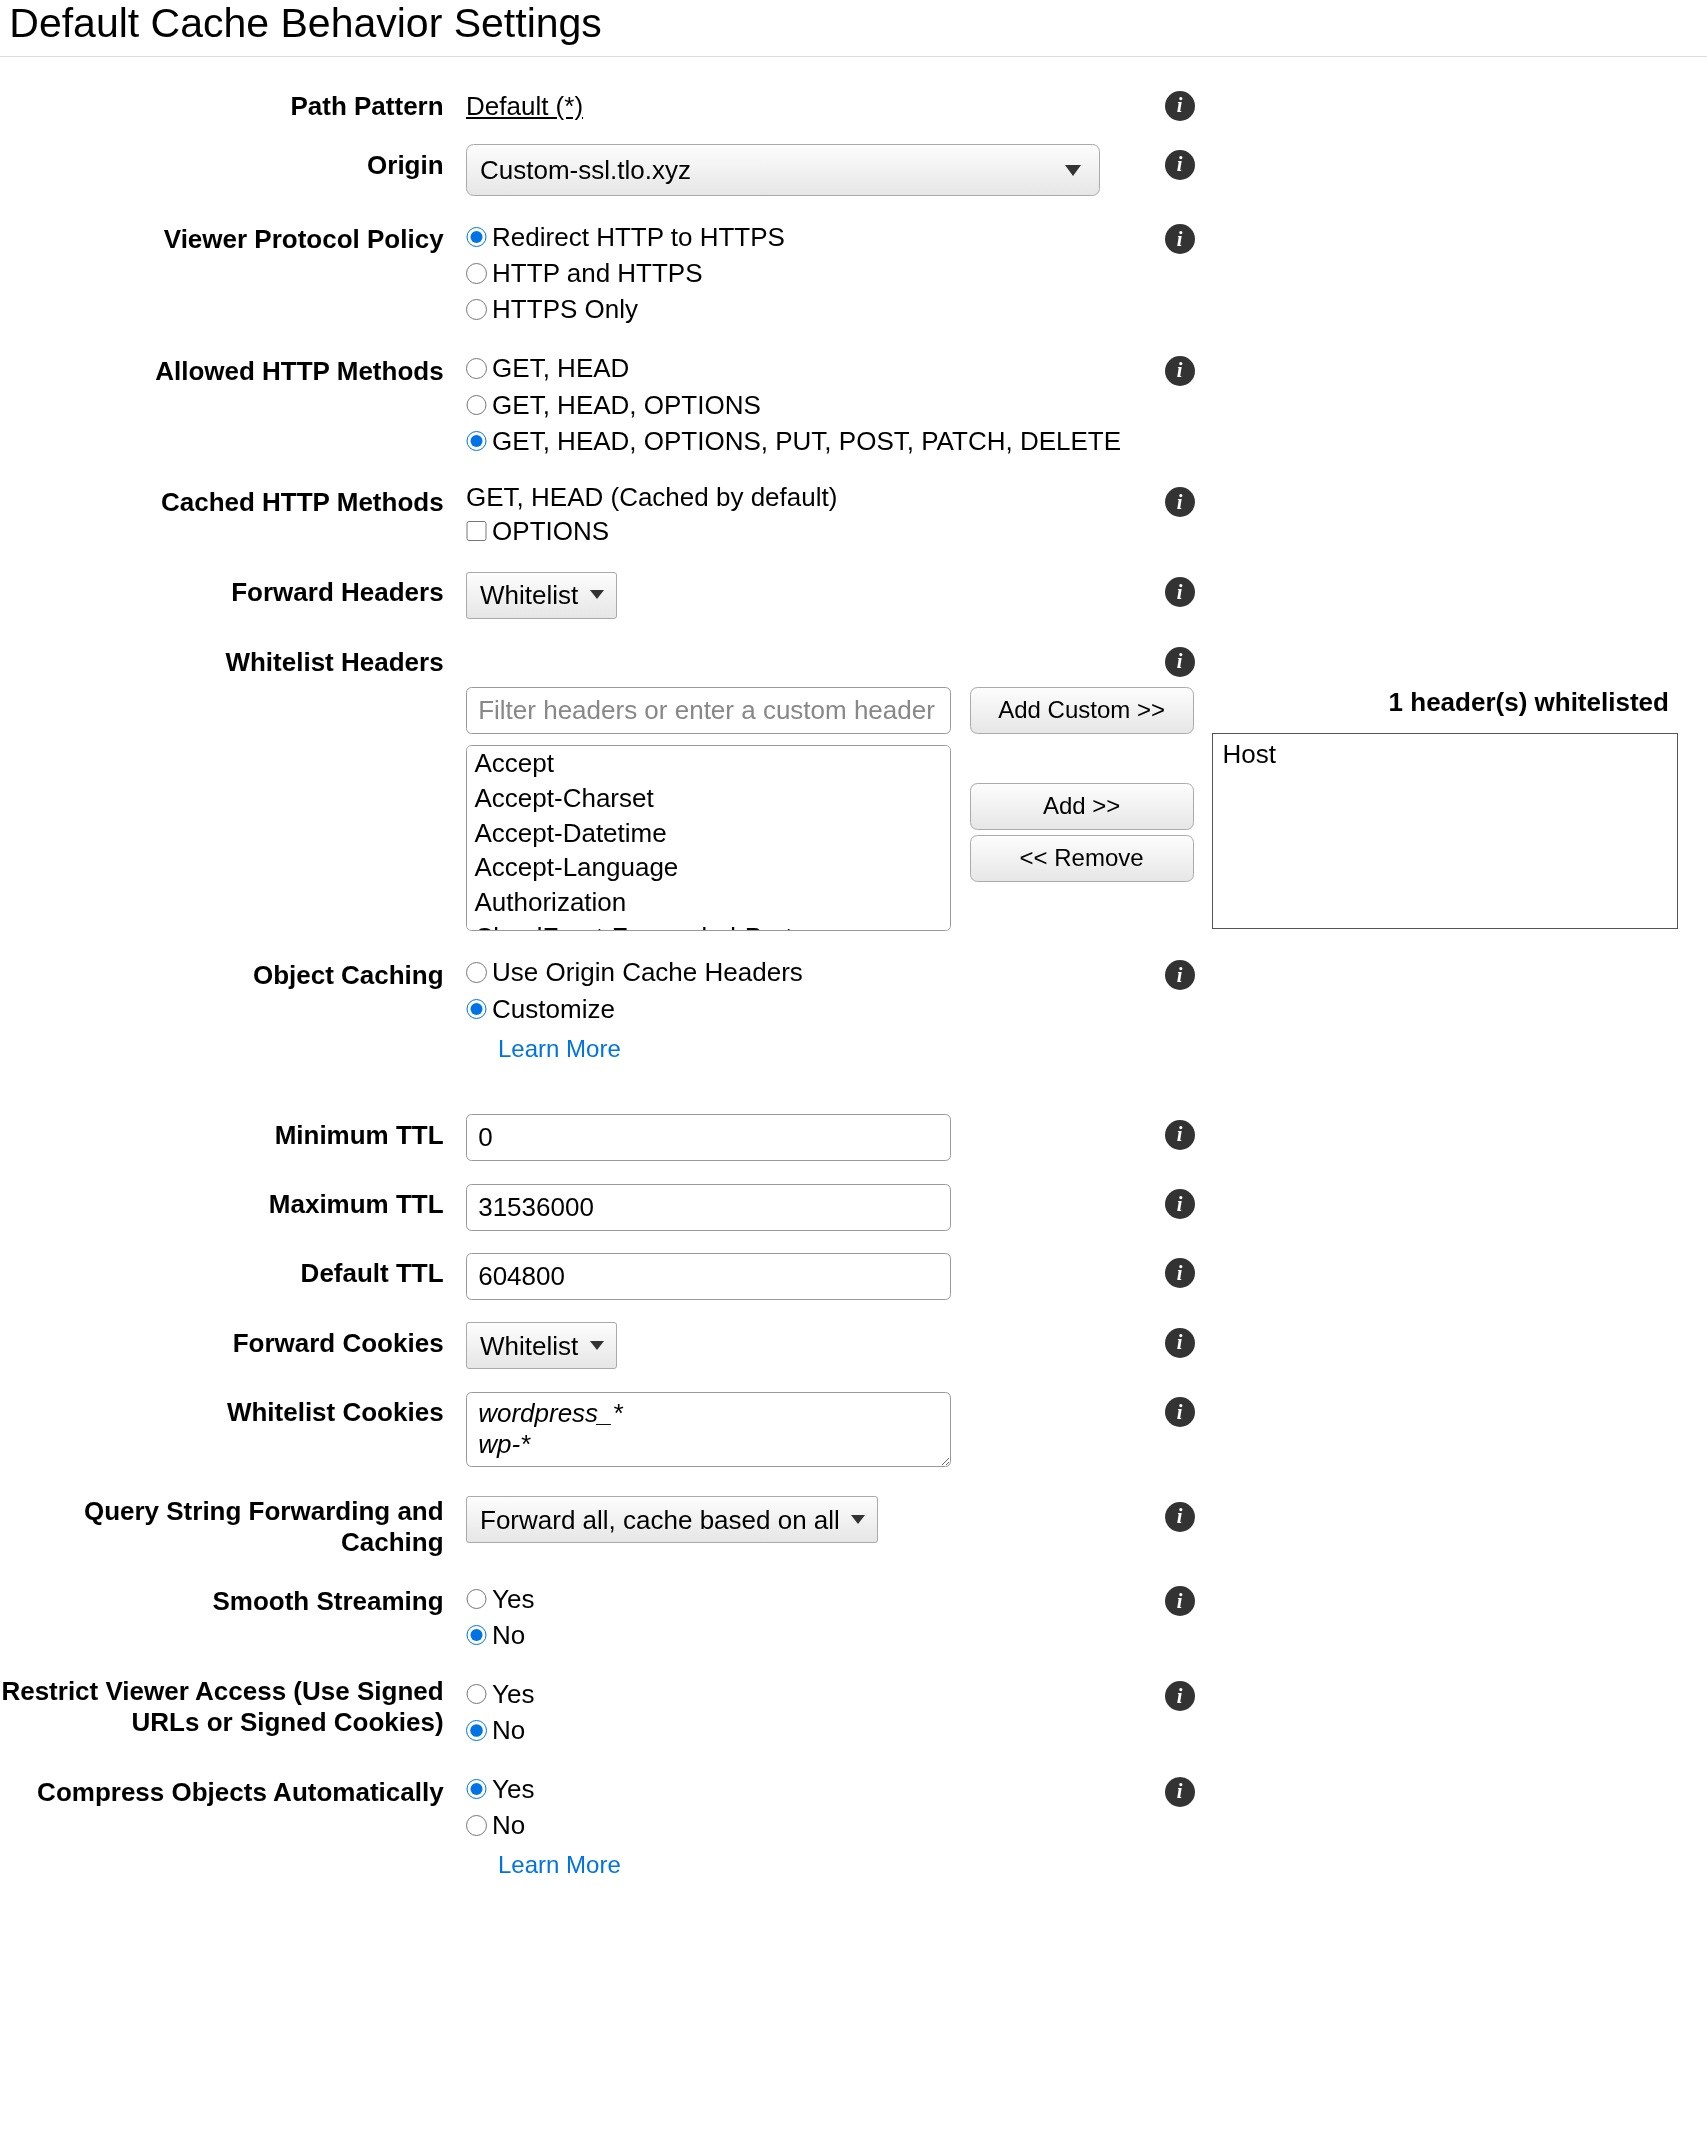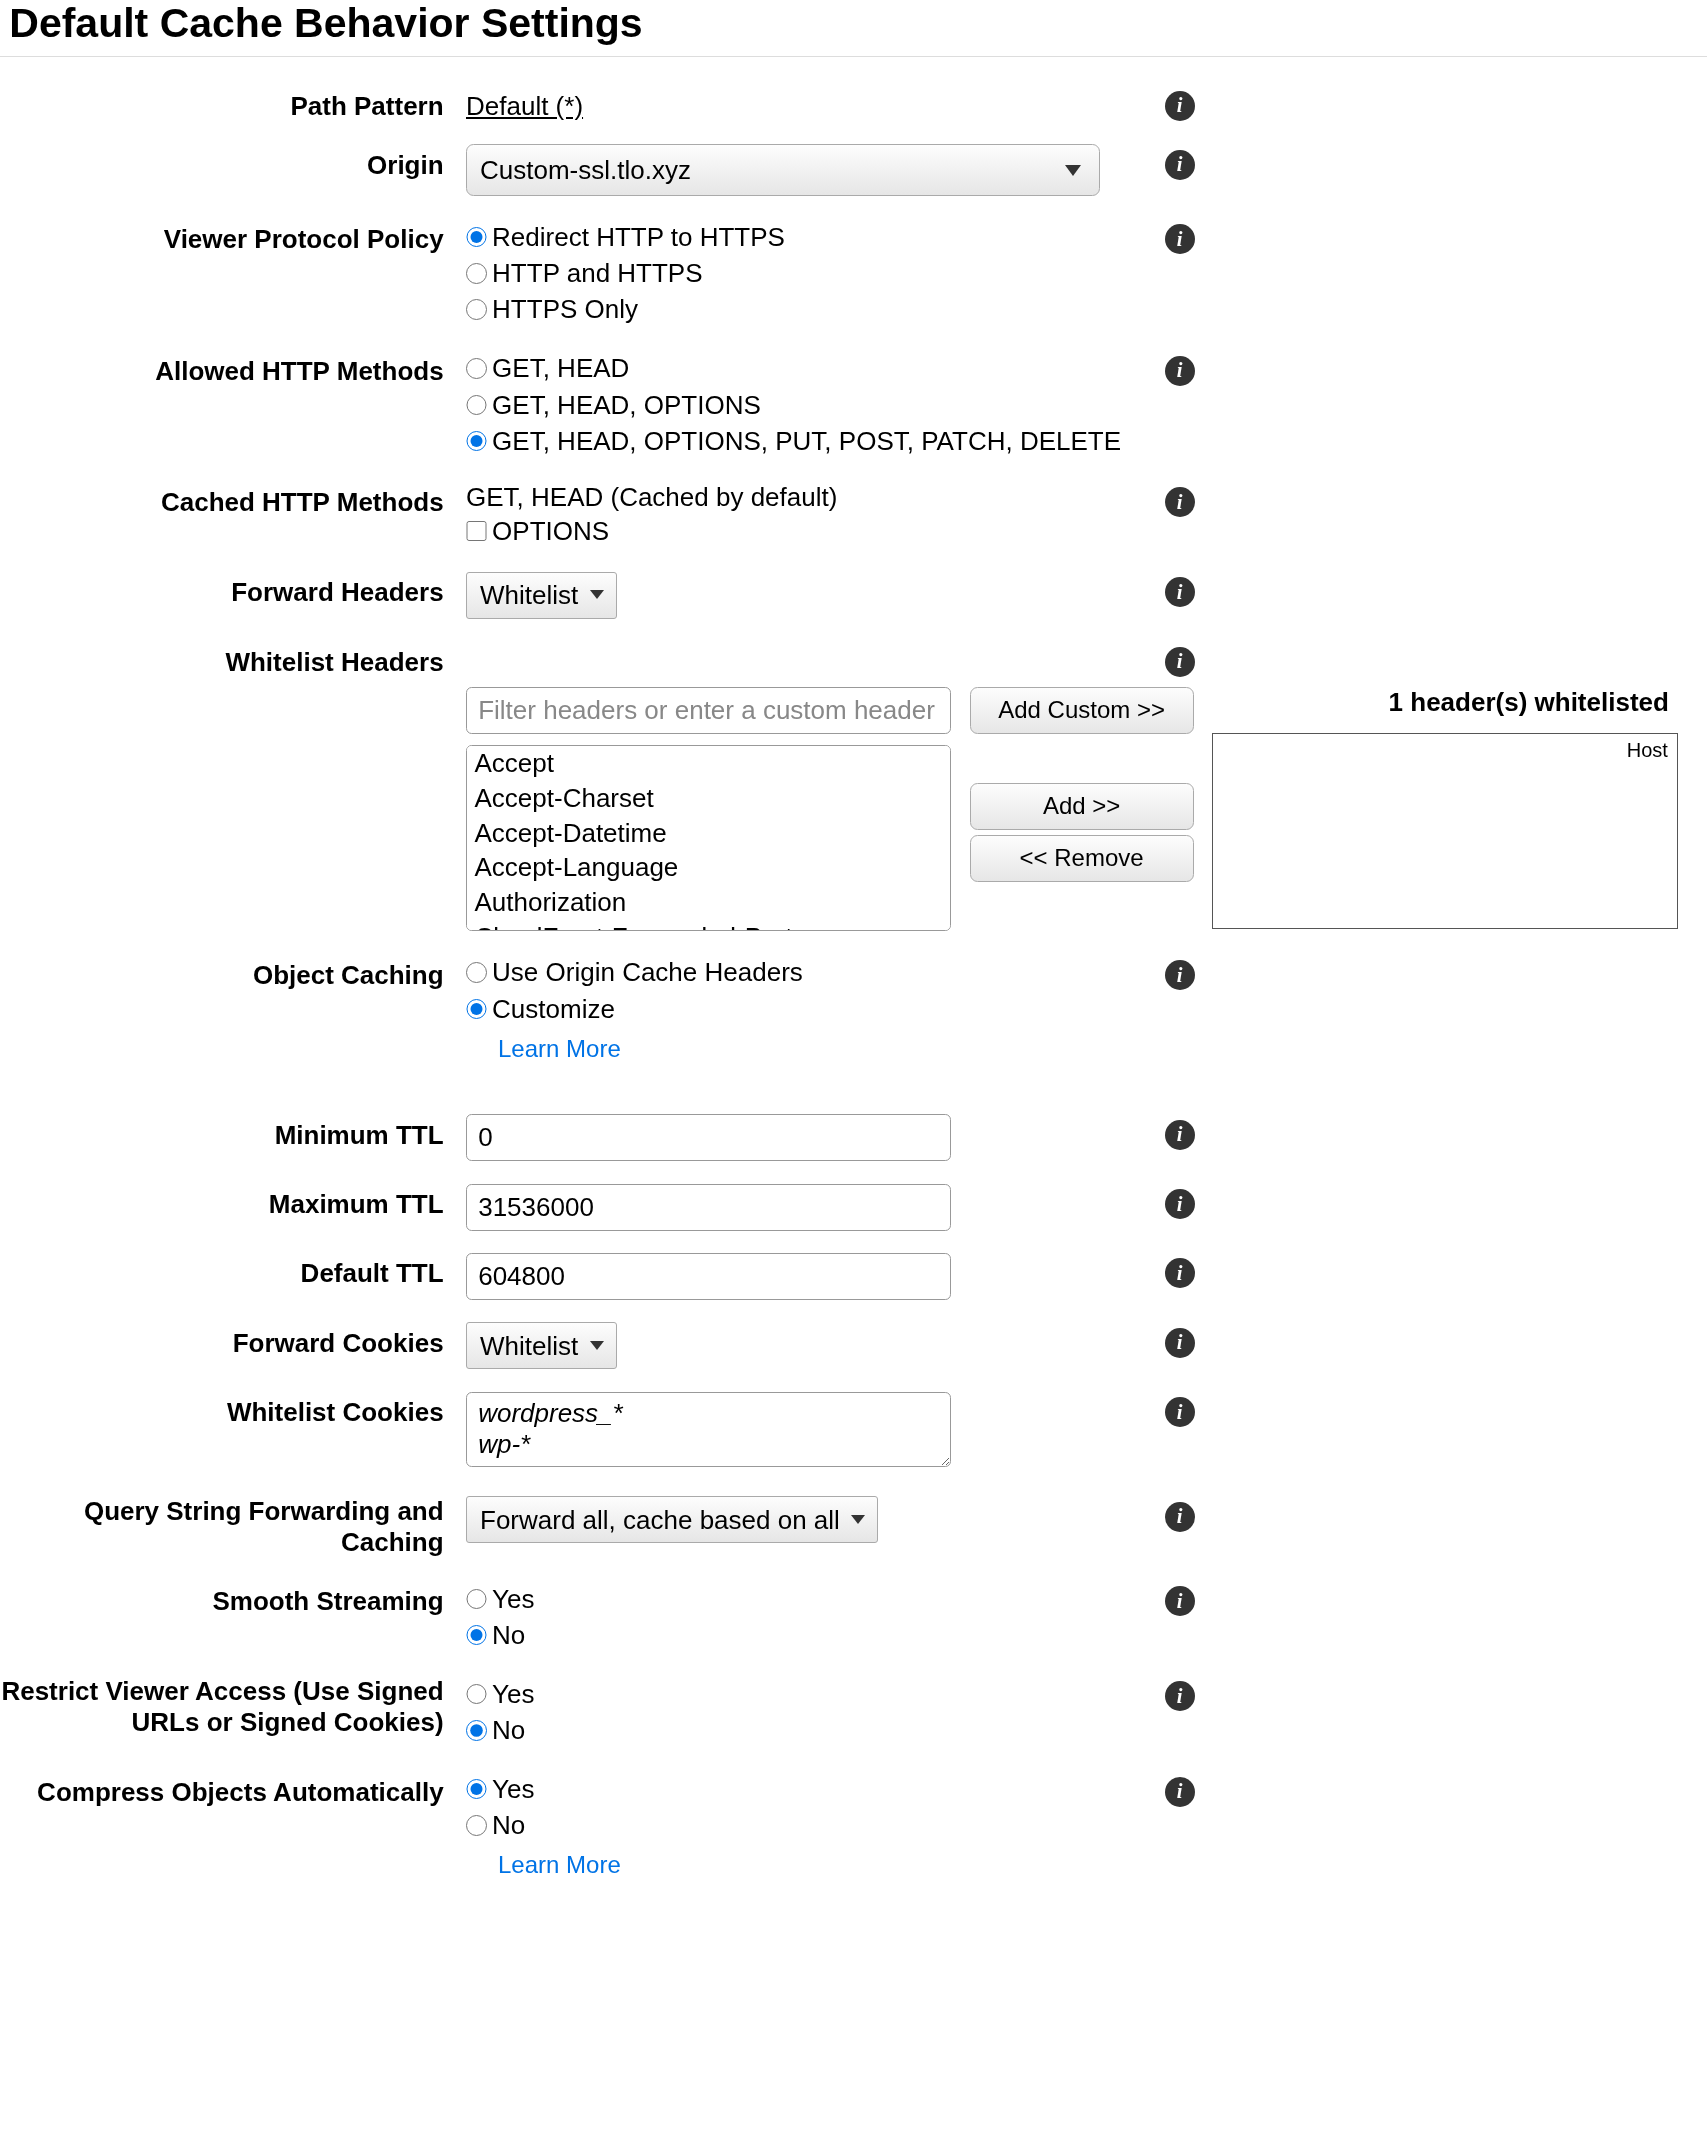--- a/index.html
+++ b/index.html
@@ -9,21 +9,21 @@
   font-family: -apple-system, BlinkMacSystemFont, "Segoe UI", Helvetica, Arial, sans-serif;
   font-size: 26px;
   color: #000;
   background: #fff;
 }
 .page {
   width: 1708px;
 }
 h1.page-title {
   font-size: 41px;
-  font-weight: 700;
+  font-weight: 400;
   margin: 0 0 9.3px 9.3px;
   padding: 0;
 }
 .divider {
   border: none;
   border-top: 1.9px solid #ddd;
   margin: 0 0 28px 0;
 }
 .form {
   padding-bottom: 37px;
@@ -189,22 +189,21 @@
   border: 0.9px solid #999;
   border-radius: 5.6px;
   overflow-y: auto;
 }
 select.listbox option { padding: 1.9px 7.5px; }
 .whitelisted-box {
   width: 466px;
   height: 196px;
   border: 0.9px solid #555;
   padding: 5.6px 9.3px;
-  font-size: 20px;
-  text-align: right;
+  font-size: 26px;
 }
 .wl-count {
   font-size: 26px;
   text-align: right;
   margin-bottom: 15px;
   padding-right: 9.3px;
   font-weight: bold;
 }
 .link {
   color: #0073e6;

